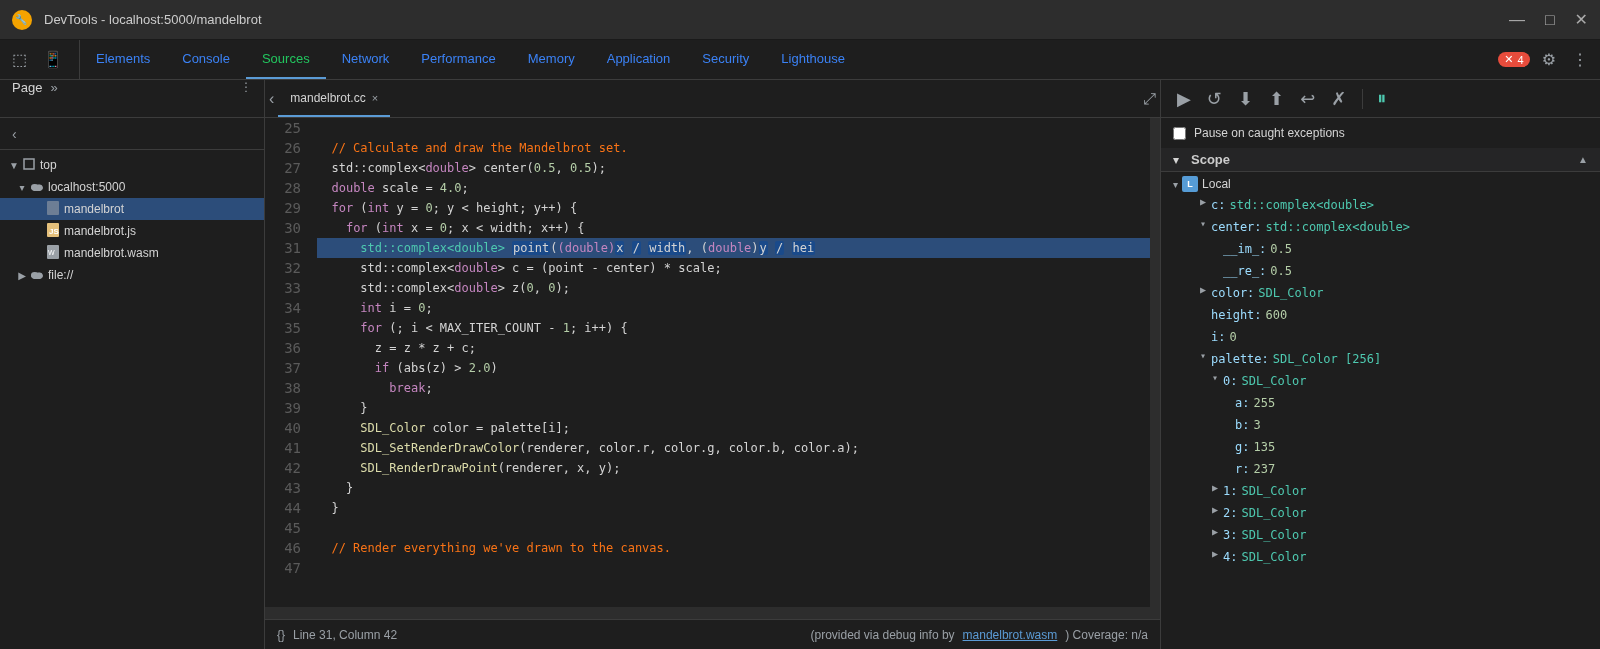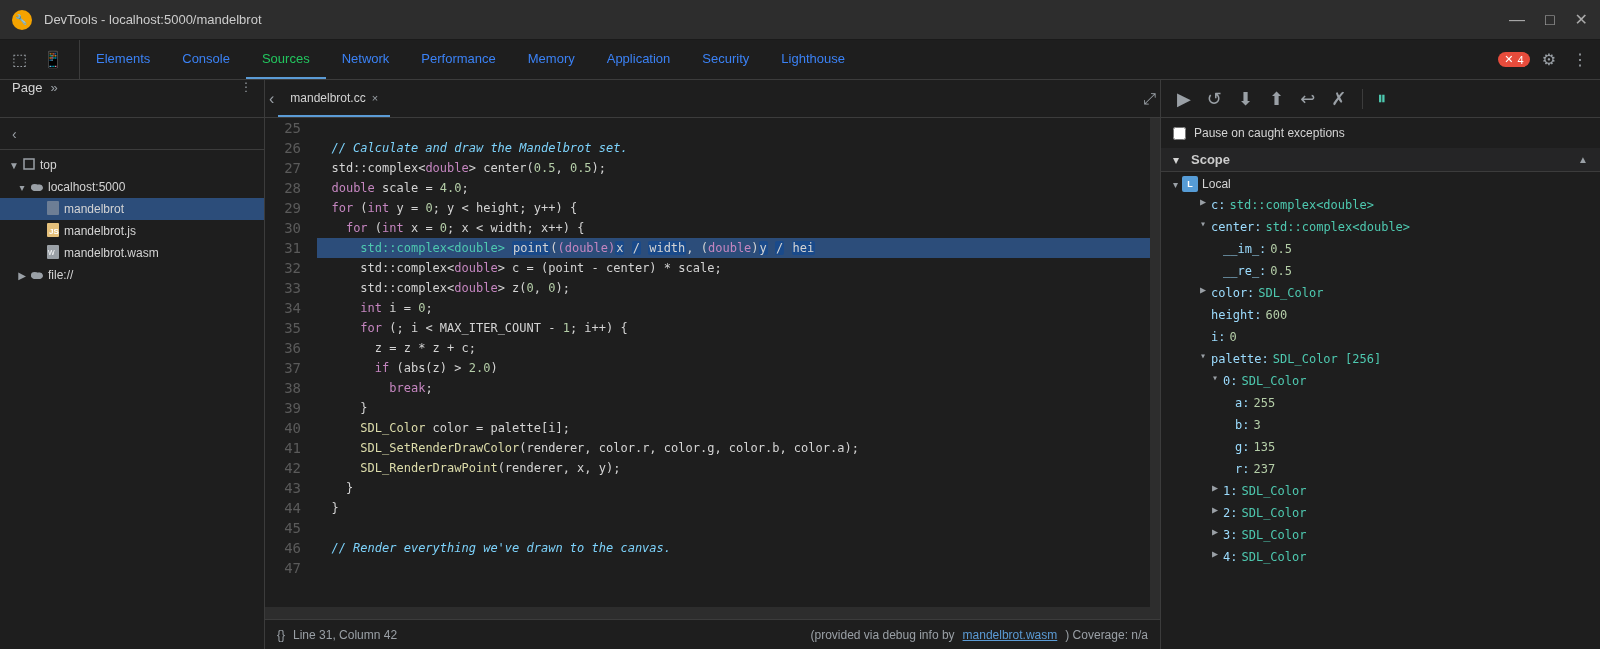--- a/index.html
+++ b/index.html
@@ -74,21 +74,21 @@
     .code-line.highlighted { background: #2c4d7a; }
     .scrollbar-h { height: 12px; background: #2d2d2d; }
     .code-footer { height: 30px; display: flex; align-items: center; padding: 0 12px; border-top: 1px solid #3c3c3c; color: #9aa0a6; font-size: 12px; gap: 8px; }
     .footer-link { color: #5b9bd5; text-decoration: underline; cursor: pointer; }
     .scrollbar-v { width: 10px; background: #2d2d2d; flex-shrink: 0; }
 
     
     .c-keyword { color: #c586c0; }
     .c-type { color: #4ec9b0; }
     .c-number { color: #b5cea8; }
-    .c-comment { color: #7dd3fc; font-style: italic; }
+    .c-comment { color: #f97316; }
     .c-func { color: #dcdcaa; }
 
     
     .right-panel { width: 440px; background: #1e1e1e; border-left: 1px solid #3c3c3c; display: flex; flex-direction: column; }
     .debug-toolbar { height: 38px; display: flex; align-items: center; padding: 0 12px; border-bottom: 1px solid #3c3c3c; gap: 8px; }
     .debug-btn { background: none; border: none; color: #9aa0a6; cursor: pointer; font-size: 18px; padding: 2px 4px; }
     .pause-btn { background: none; border: none; color: #4ec9b0; cursor: pointer; font-size: 18px; padding: 2px; }
     .debug-sep { width: 1px; height: 20px; background: #3c3c3c; margin: 0 4px; }
     .checkbox-row { display: flex; align-items: center; gap: 8px; padding: 8px 12px; }
     .checkbox-row input { width: 13px; height: 13px; }

